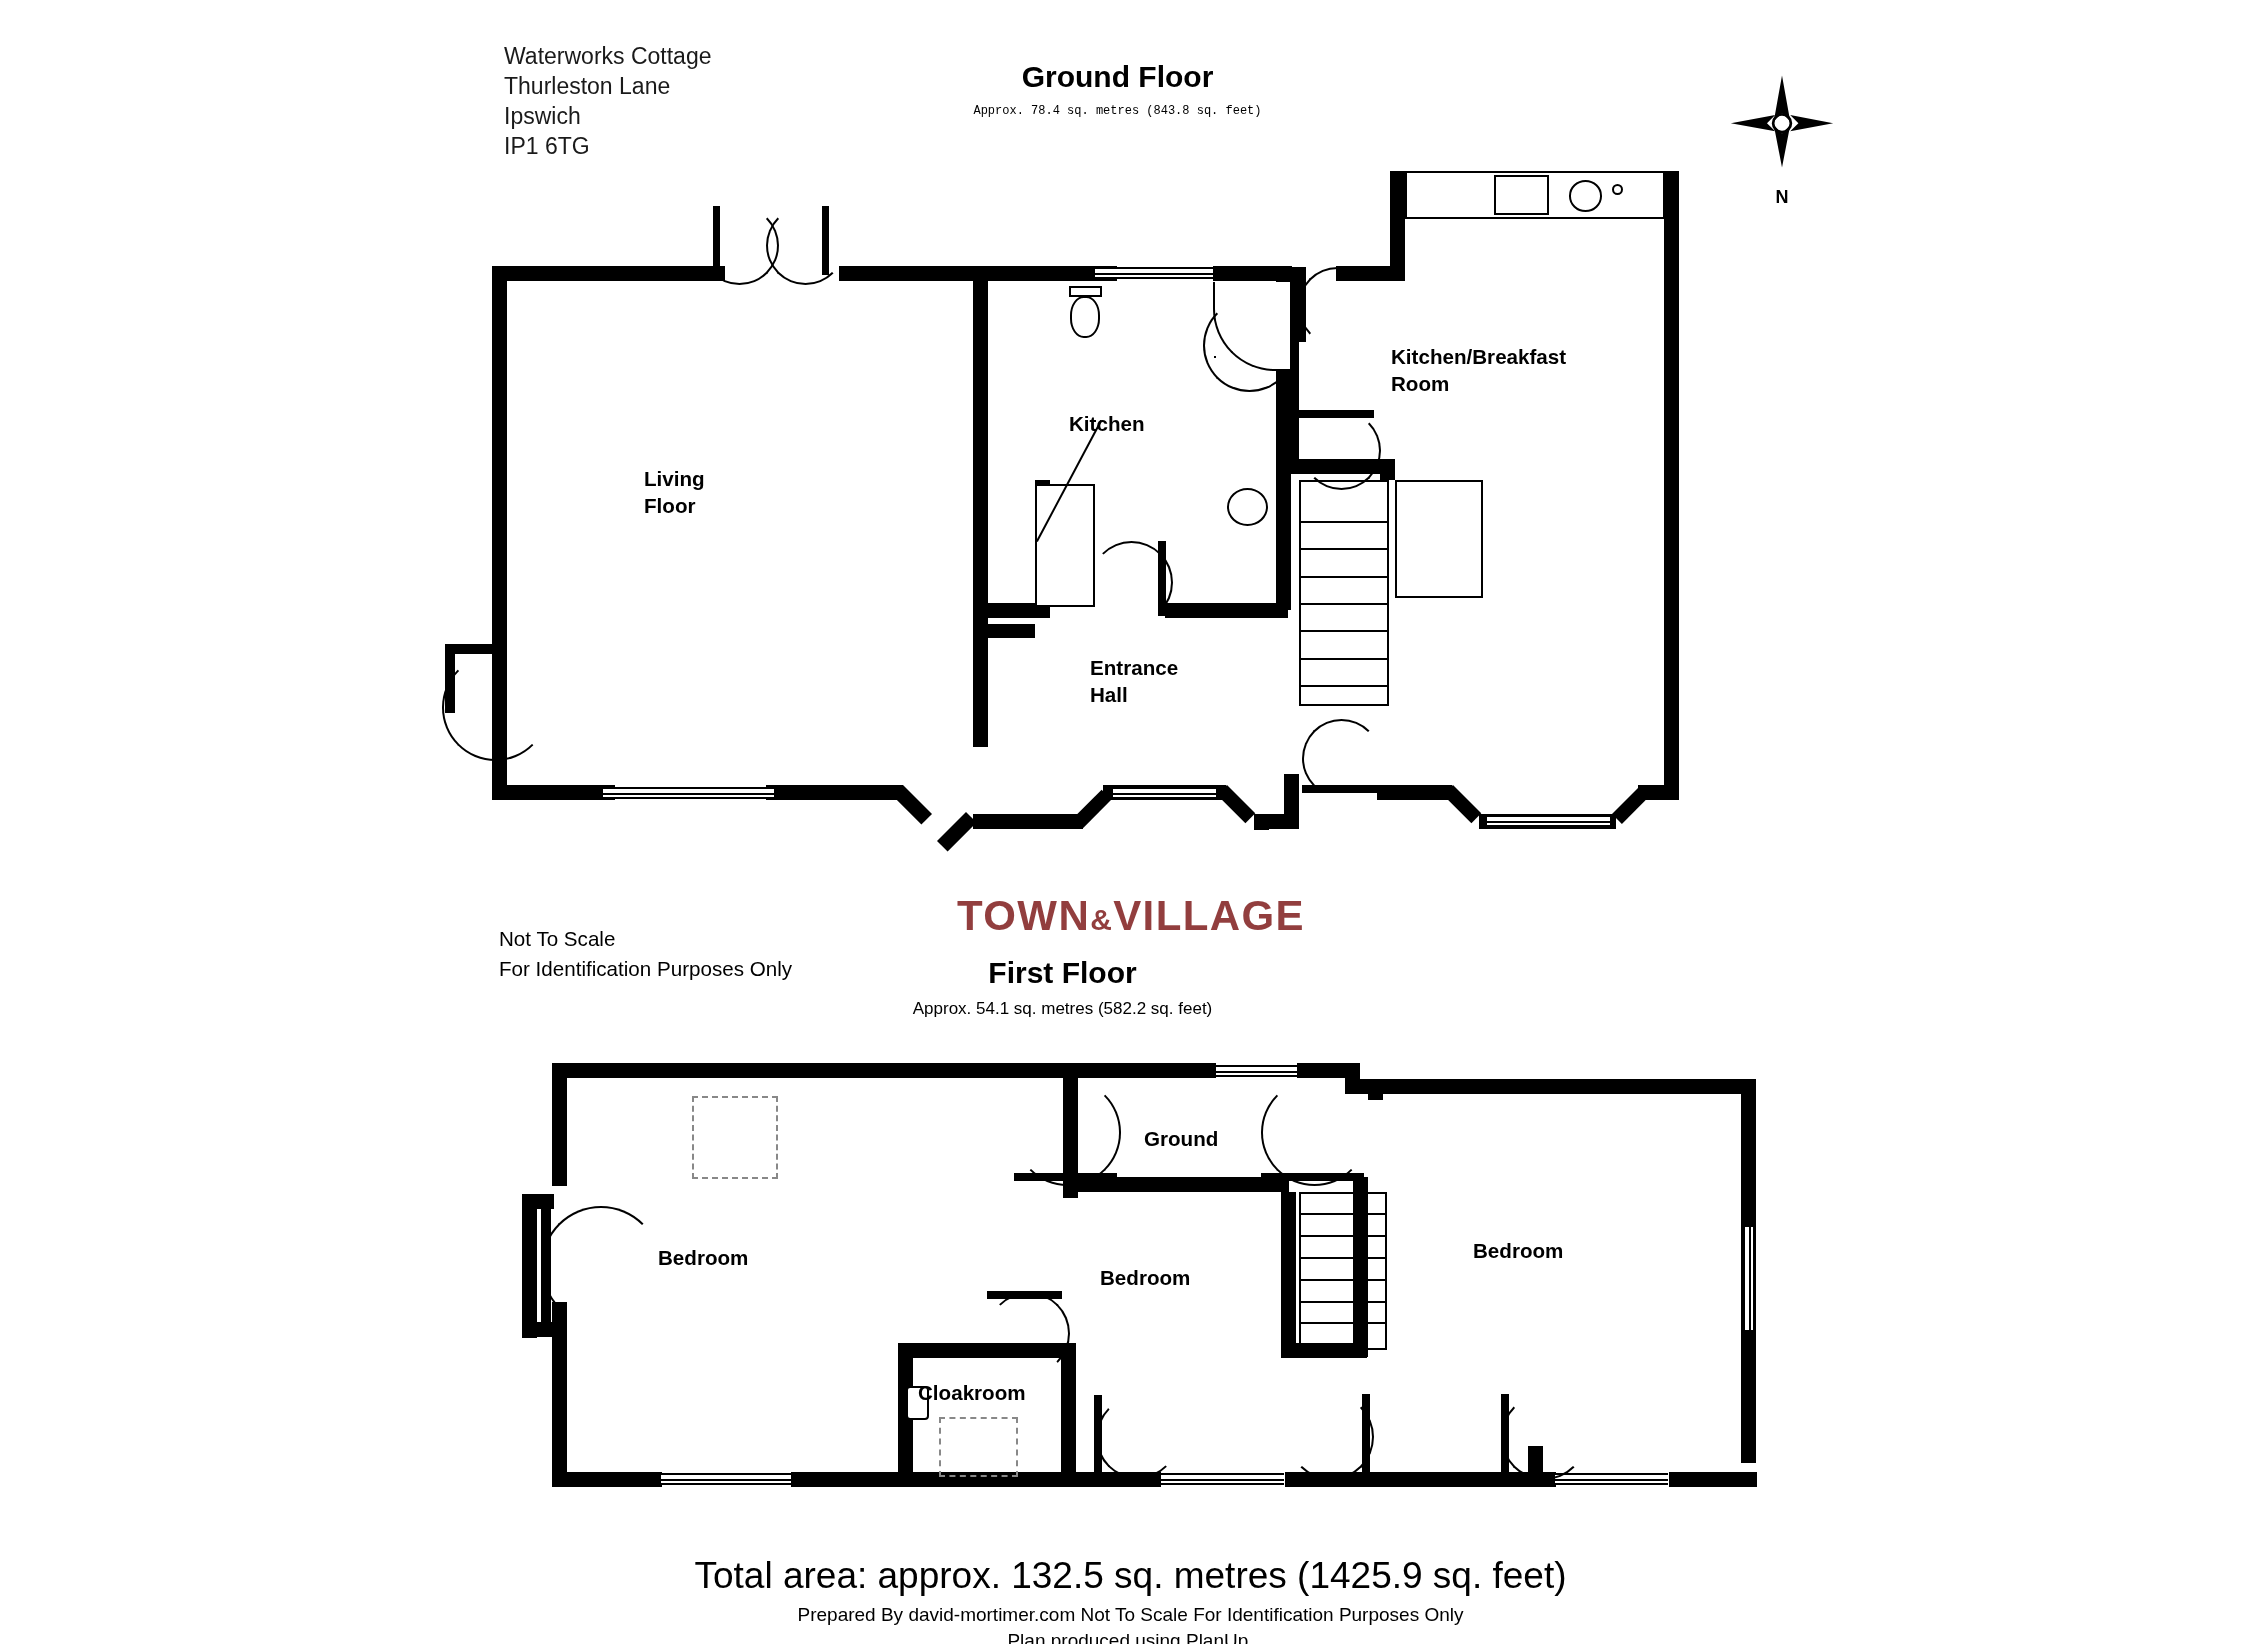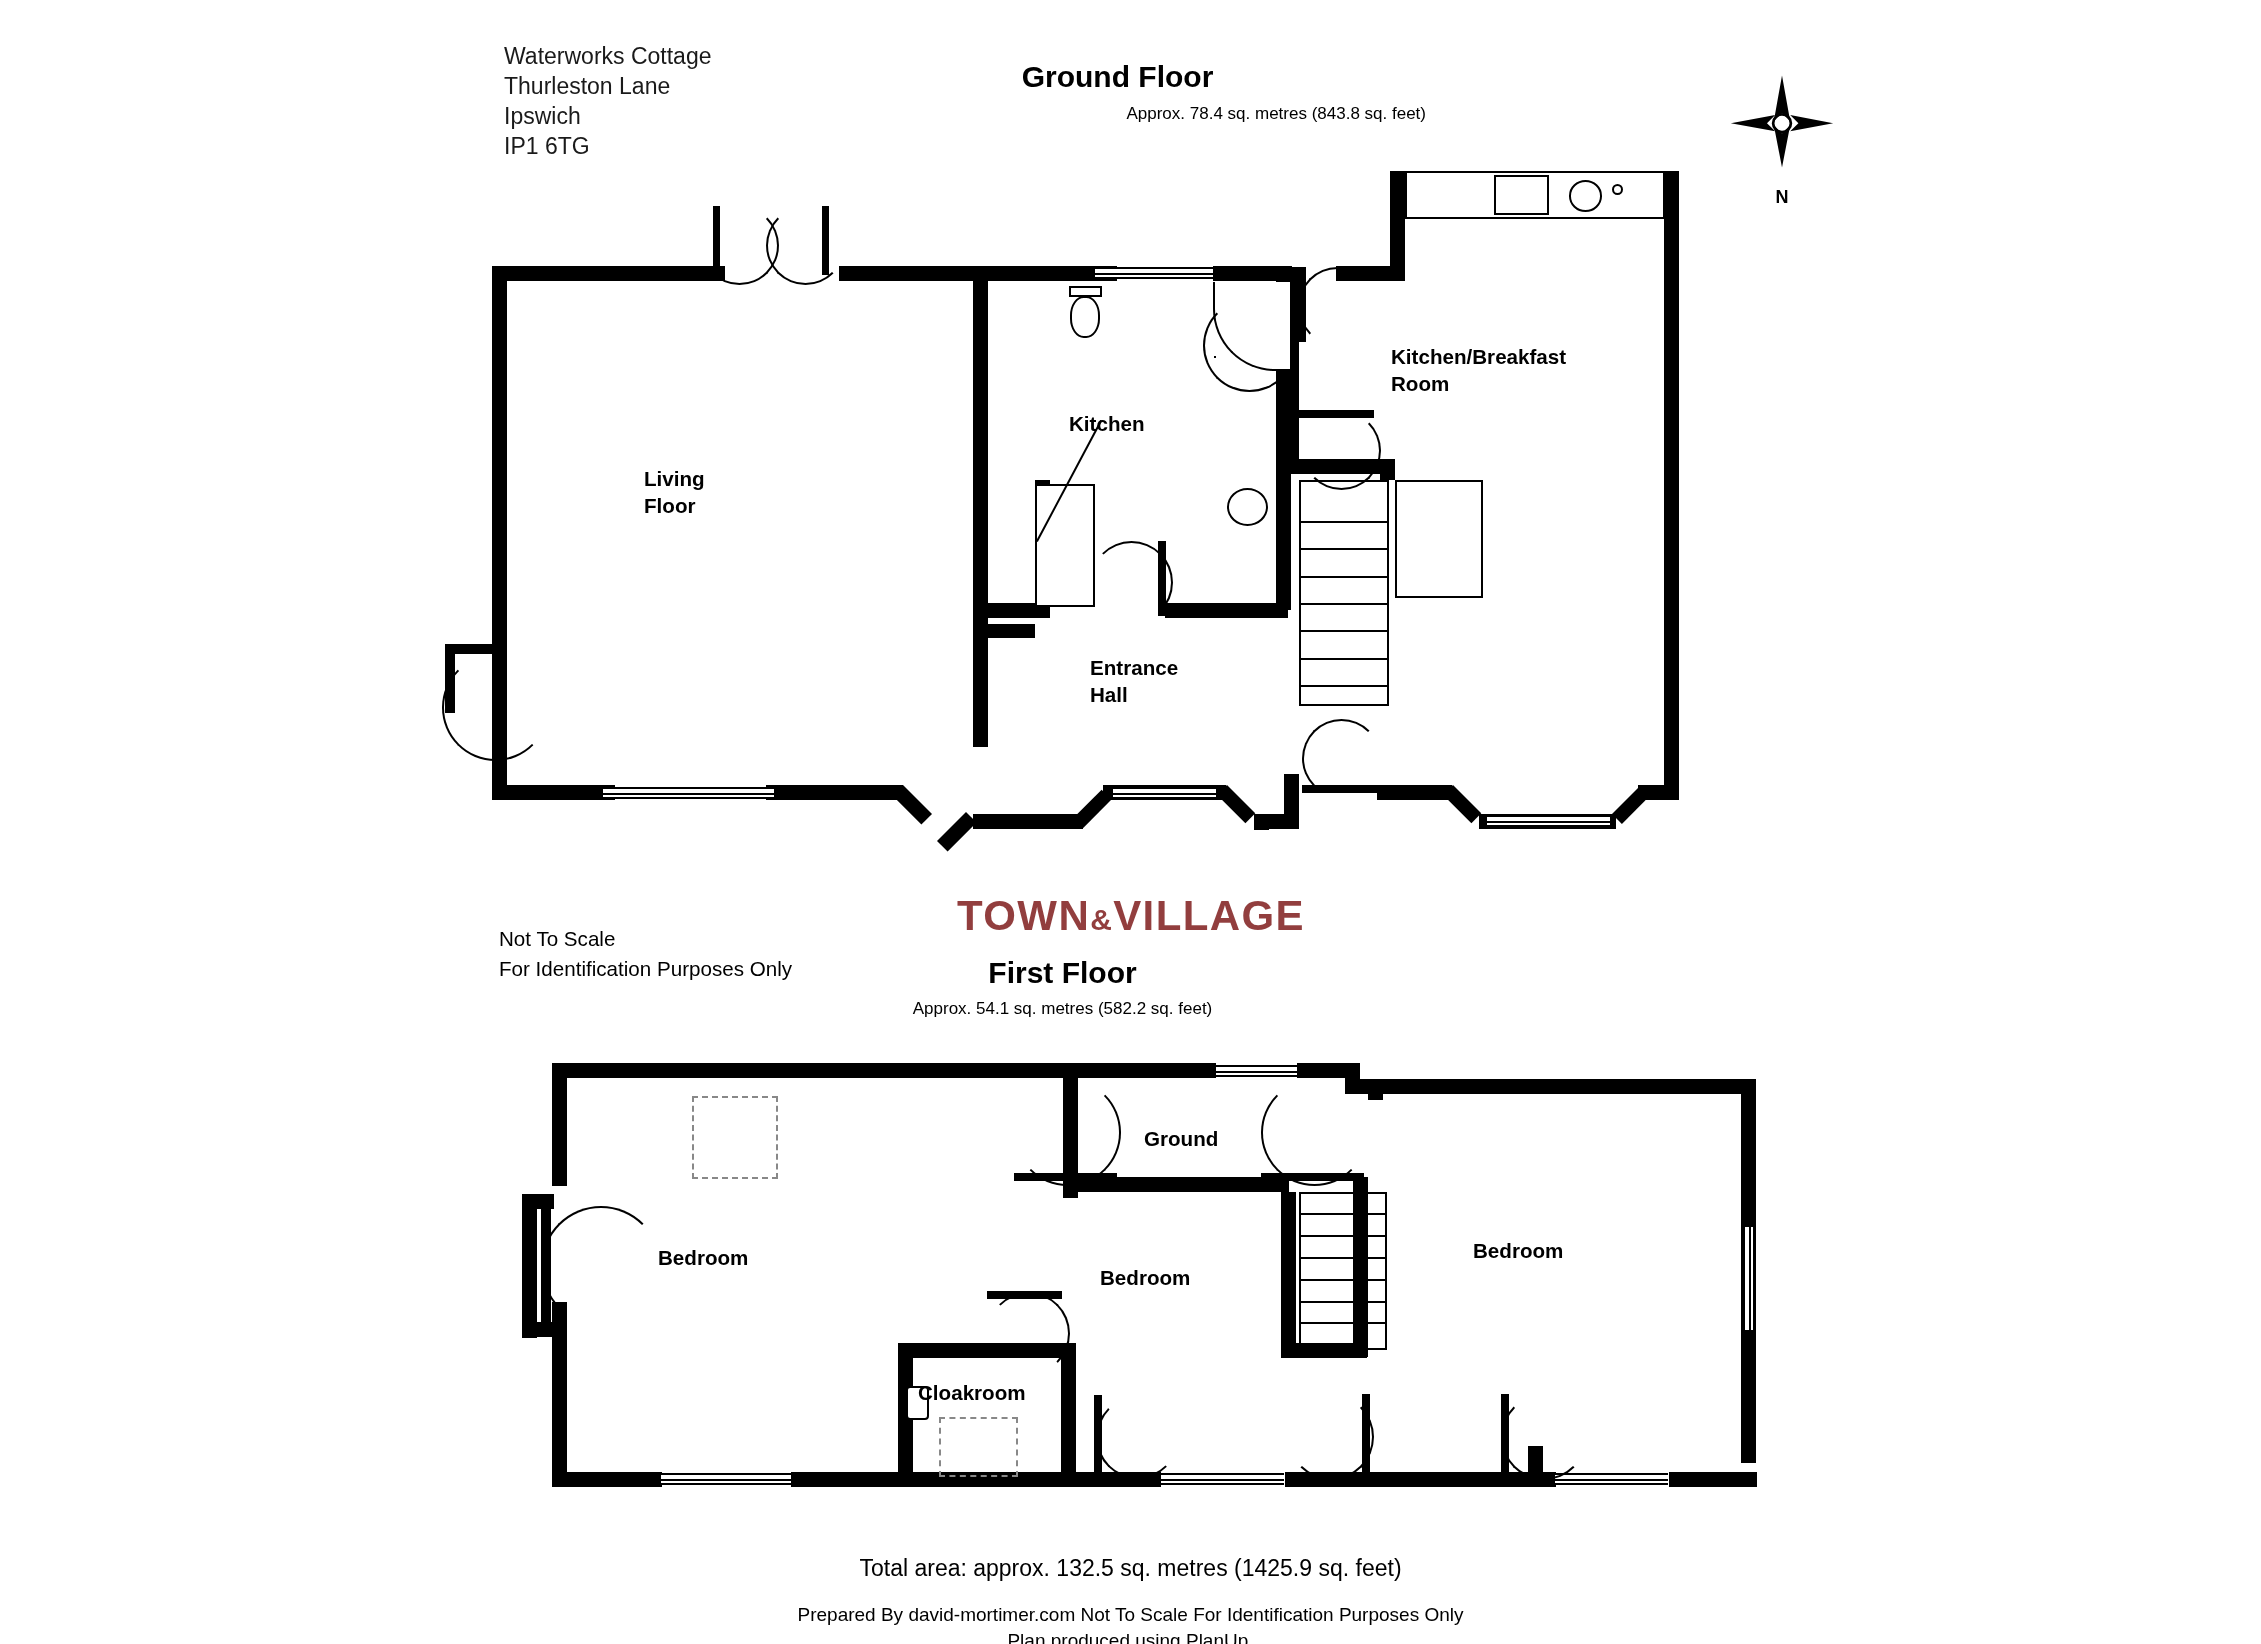--- a/index.html
+++ b/index.html
@@ -33,22 +33,23 @@
     top: 60px;
     width: 617px;
     text-align: center;
     font-size: 30px;
     font-weight: bold;
   }
   #ground-sub {
     left: 809px;
     top: 104px;
     width: 617px;
-    text-align: right;
-    font-size: 17px;
+    text-align: center;
+    font-size: 12px;
+    font-family: Liberation Mono, monospace;
   }
 
   #first-title {
     left: 754px;
     top: 956px;
     width: 617px;
     text-align: center;
     font-size: 30px;
     font-weight: bold;
   }
@@ -66,21 +67,21 @@
     font-size: 20.6px;
     line-height: 30px;
     white-space: pre-line;
   }
 
   #total-area {
     left: 0;
     top: 1555px;
     width: 2261px;
     text-align: center;
-    font-size: 23px;
+    font-size: 37px;
   }
   #prepared {
     left: 0;
     top: 1602px;
     width: 2261px;
     text-align: center;
     font-size: 19px;
     line-height: 26px;
     white-space: pre-line;
   }

